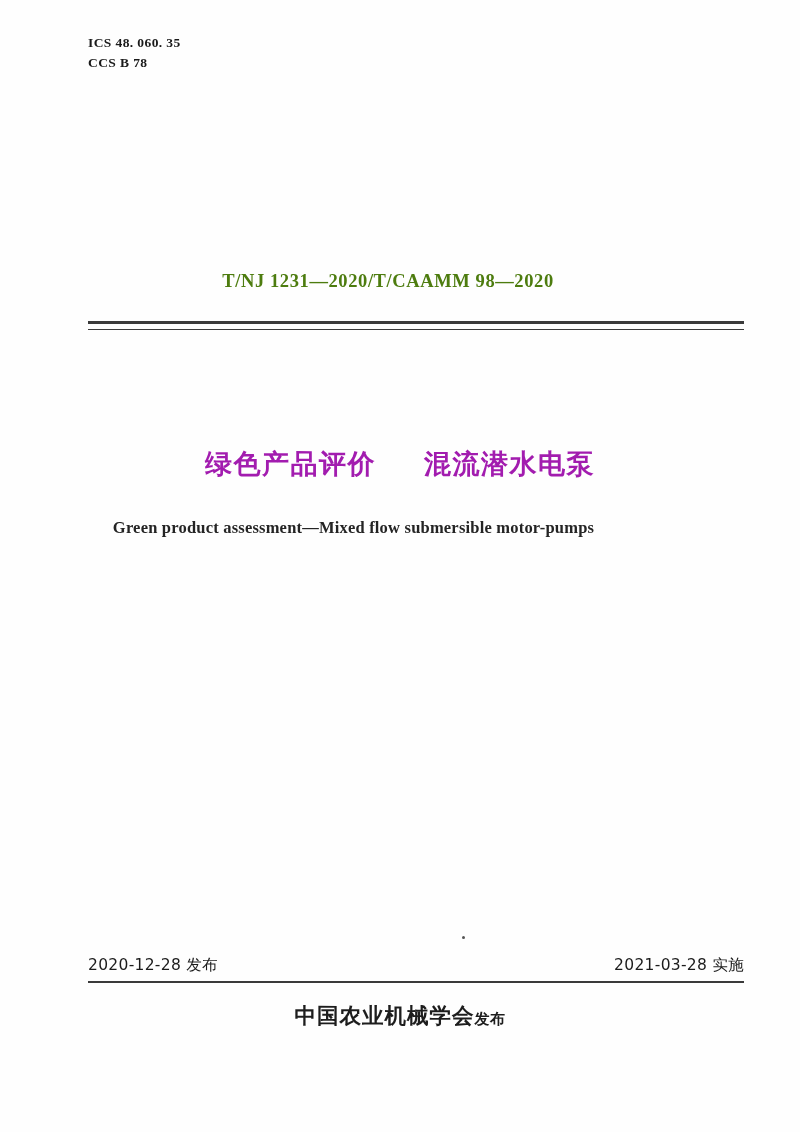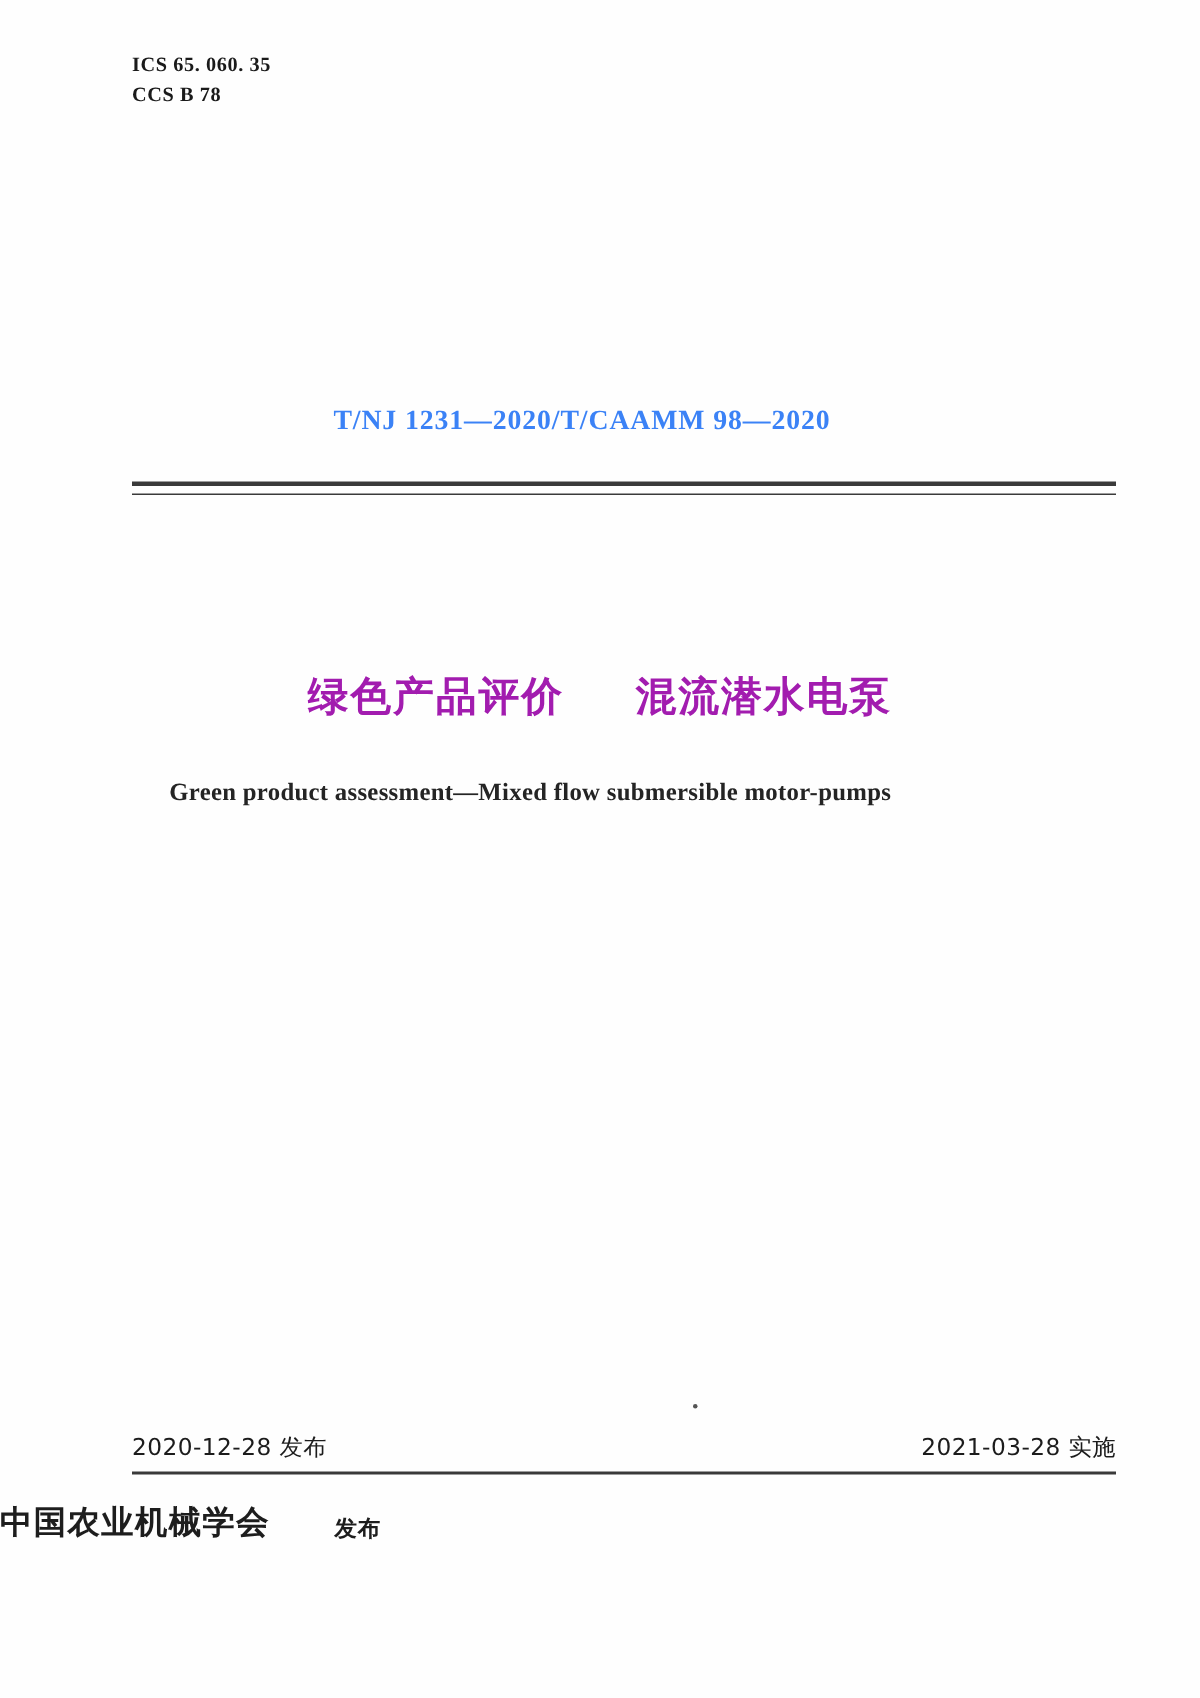--- a/index.html
+++ b/index.html
@@ -56,21 +56,21 @@
   .stdnum {
     position: absolute;
     left: 0;
     top: 271px;
     width: 776px;
     text-align: center;
     font-family: "Liberation Serif", serif;
     font-weight: bold;
     font-size: 18.5px;
     letter-spacing: 0.6px;
-    color: #3b82f6;
+    color: #4d7c0f;
   }
 
   
   .rule {
     position: absolute;
     left: 88px;
     width: 656px;
     background: #3a3a3a;
   }
   .rule-thick { top: 321px; height: 2.5px; }
@@ -141,23 +141,22 @@
     background: #3a3a3a;
   }
 
   
   .issuers {
     position: absolute;
     left: 0;
     top: 1000px;
     width: 800px;
     display: flex;
-    justify-content: flex-start;
+    justify-content: center;
     align-items: flex-end;
-    gap: 43px;
   }
   .issuer-names {
     font-family: "DejaVu Sans", sans-serif;
     font-size: 21.5px;
     font-weight: bold;
     line-height: 31px;
     letter-spacing: 1px;
     color: #1d1d1d;
     text-align: center;
   }
@@ -169,21 +168,21 @@
     padding-bottom: 2px;
     letter-spacing: 0.5px;
   }
 </style>
 </head>
 <body>
 
 <div class="page">
 
   <div class="codes">
-    <div>ICS 65. 060. 35</div>
+    <div>ICS 48. 060. 35</div>
     <div>CCS B 78</div>
   </div>
 
 
   <div class="stdnum">T/NJ 1231—2020/T/CAAMM 98—2020</div>
 
   <div class="rule rule-thick"></div>
   <div class="rule rule-thin"></div>
 
   <div class="cn-title">

